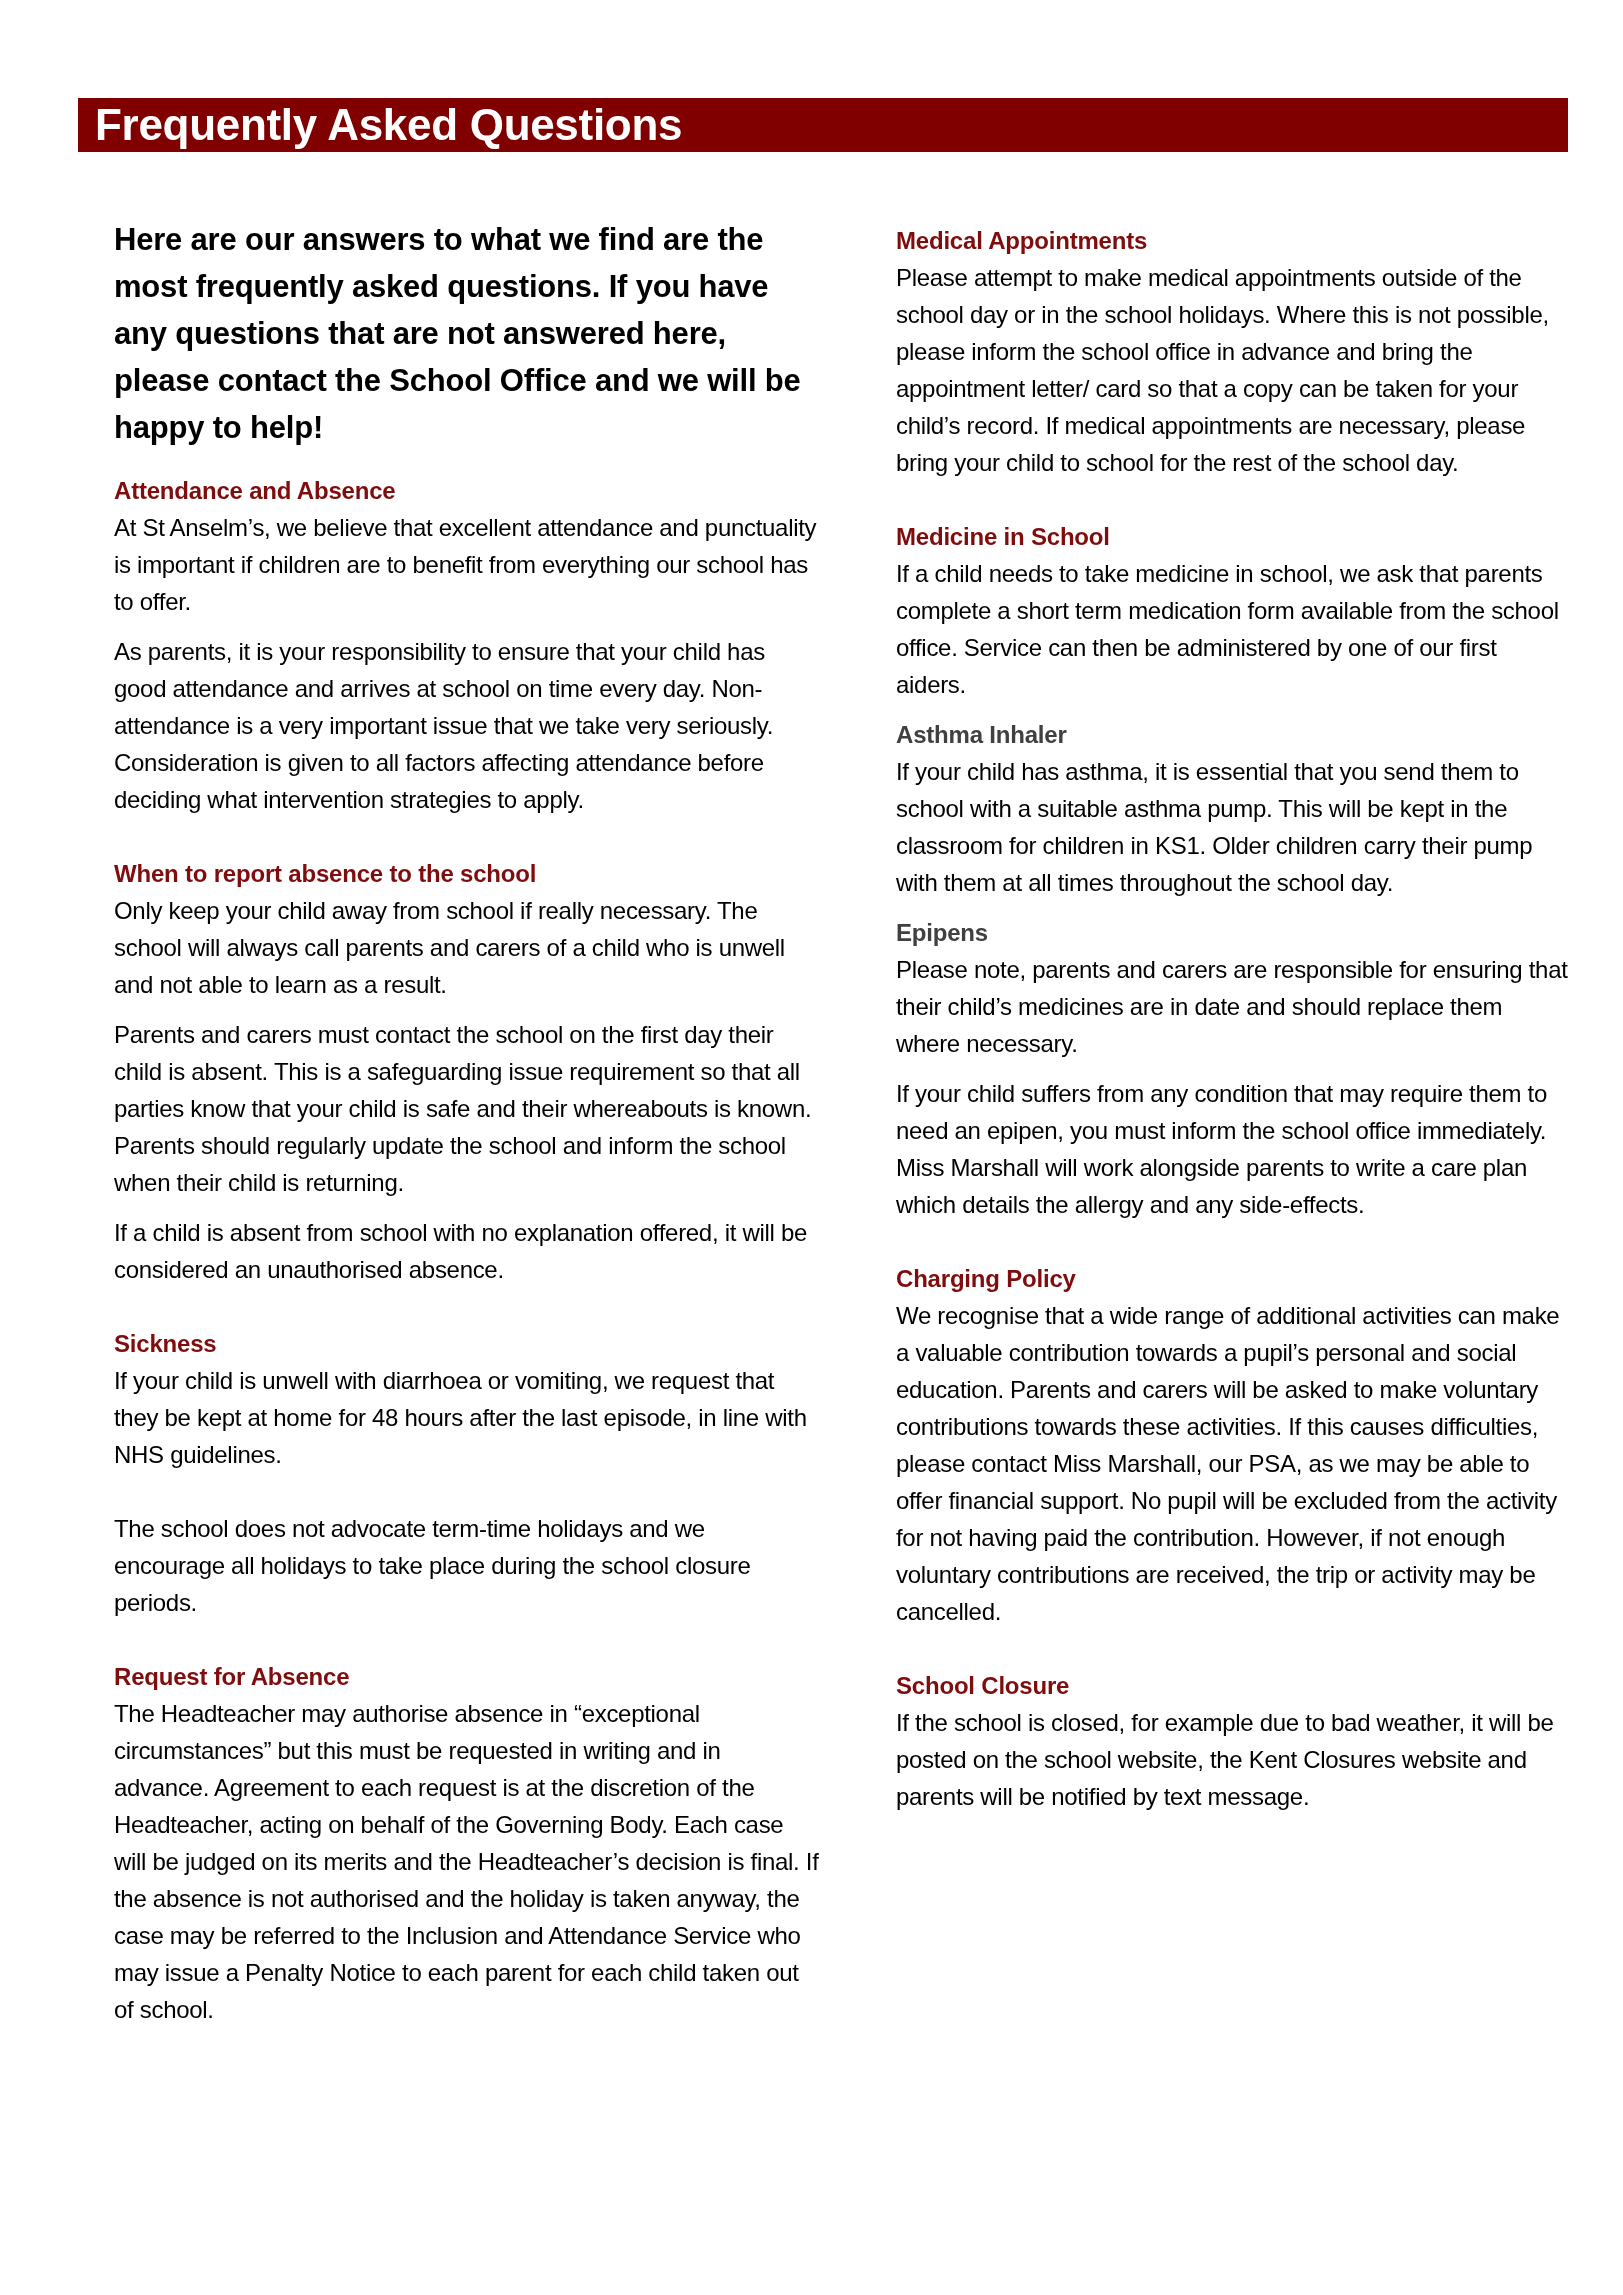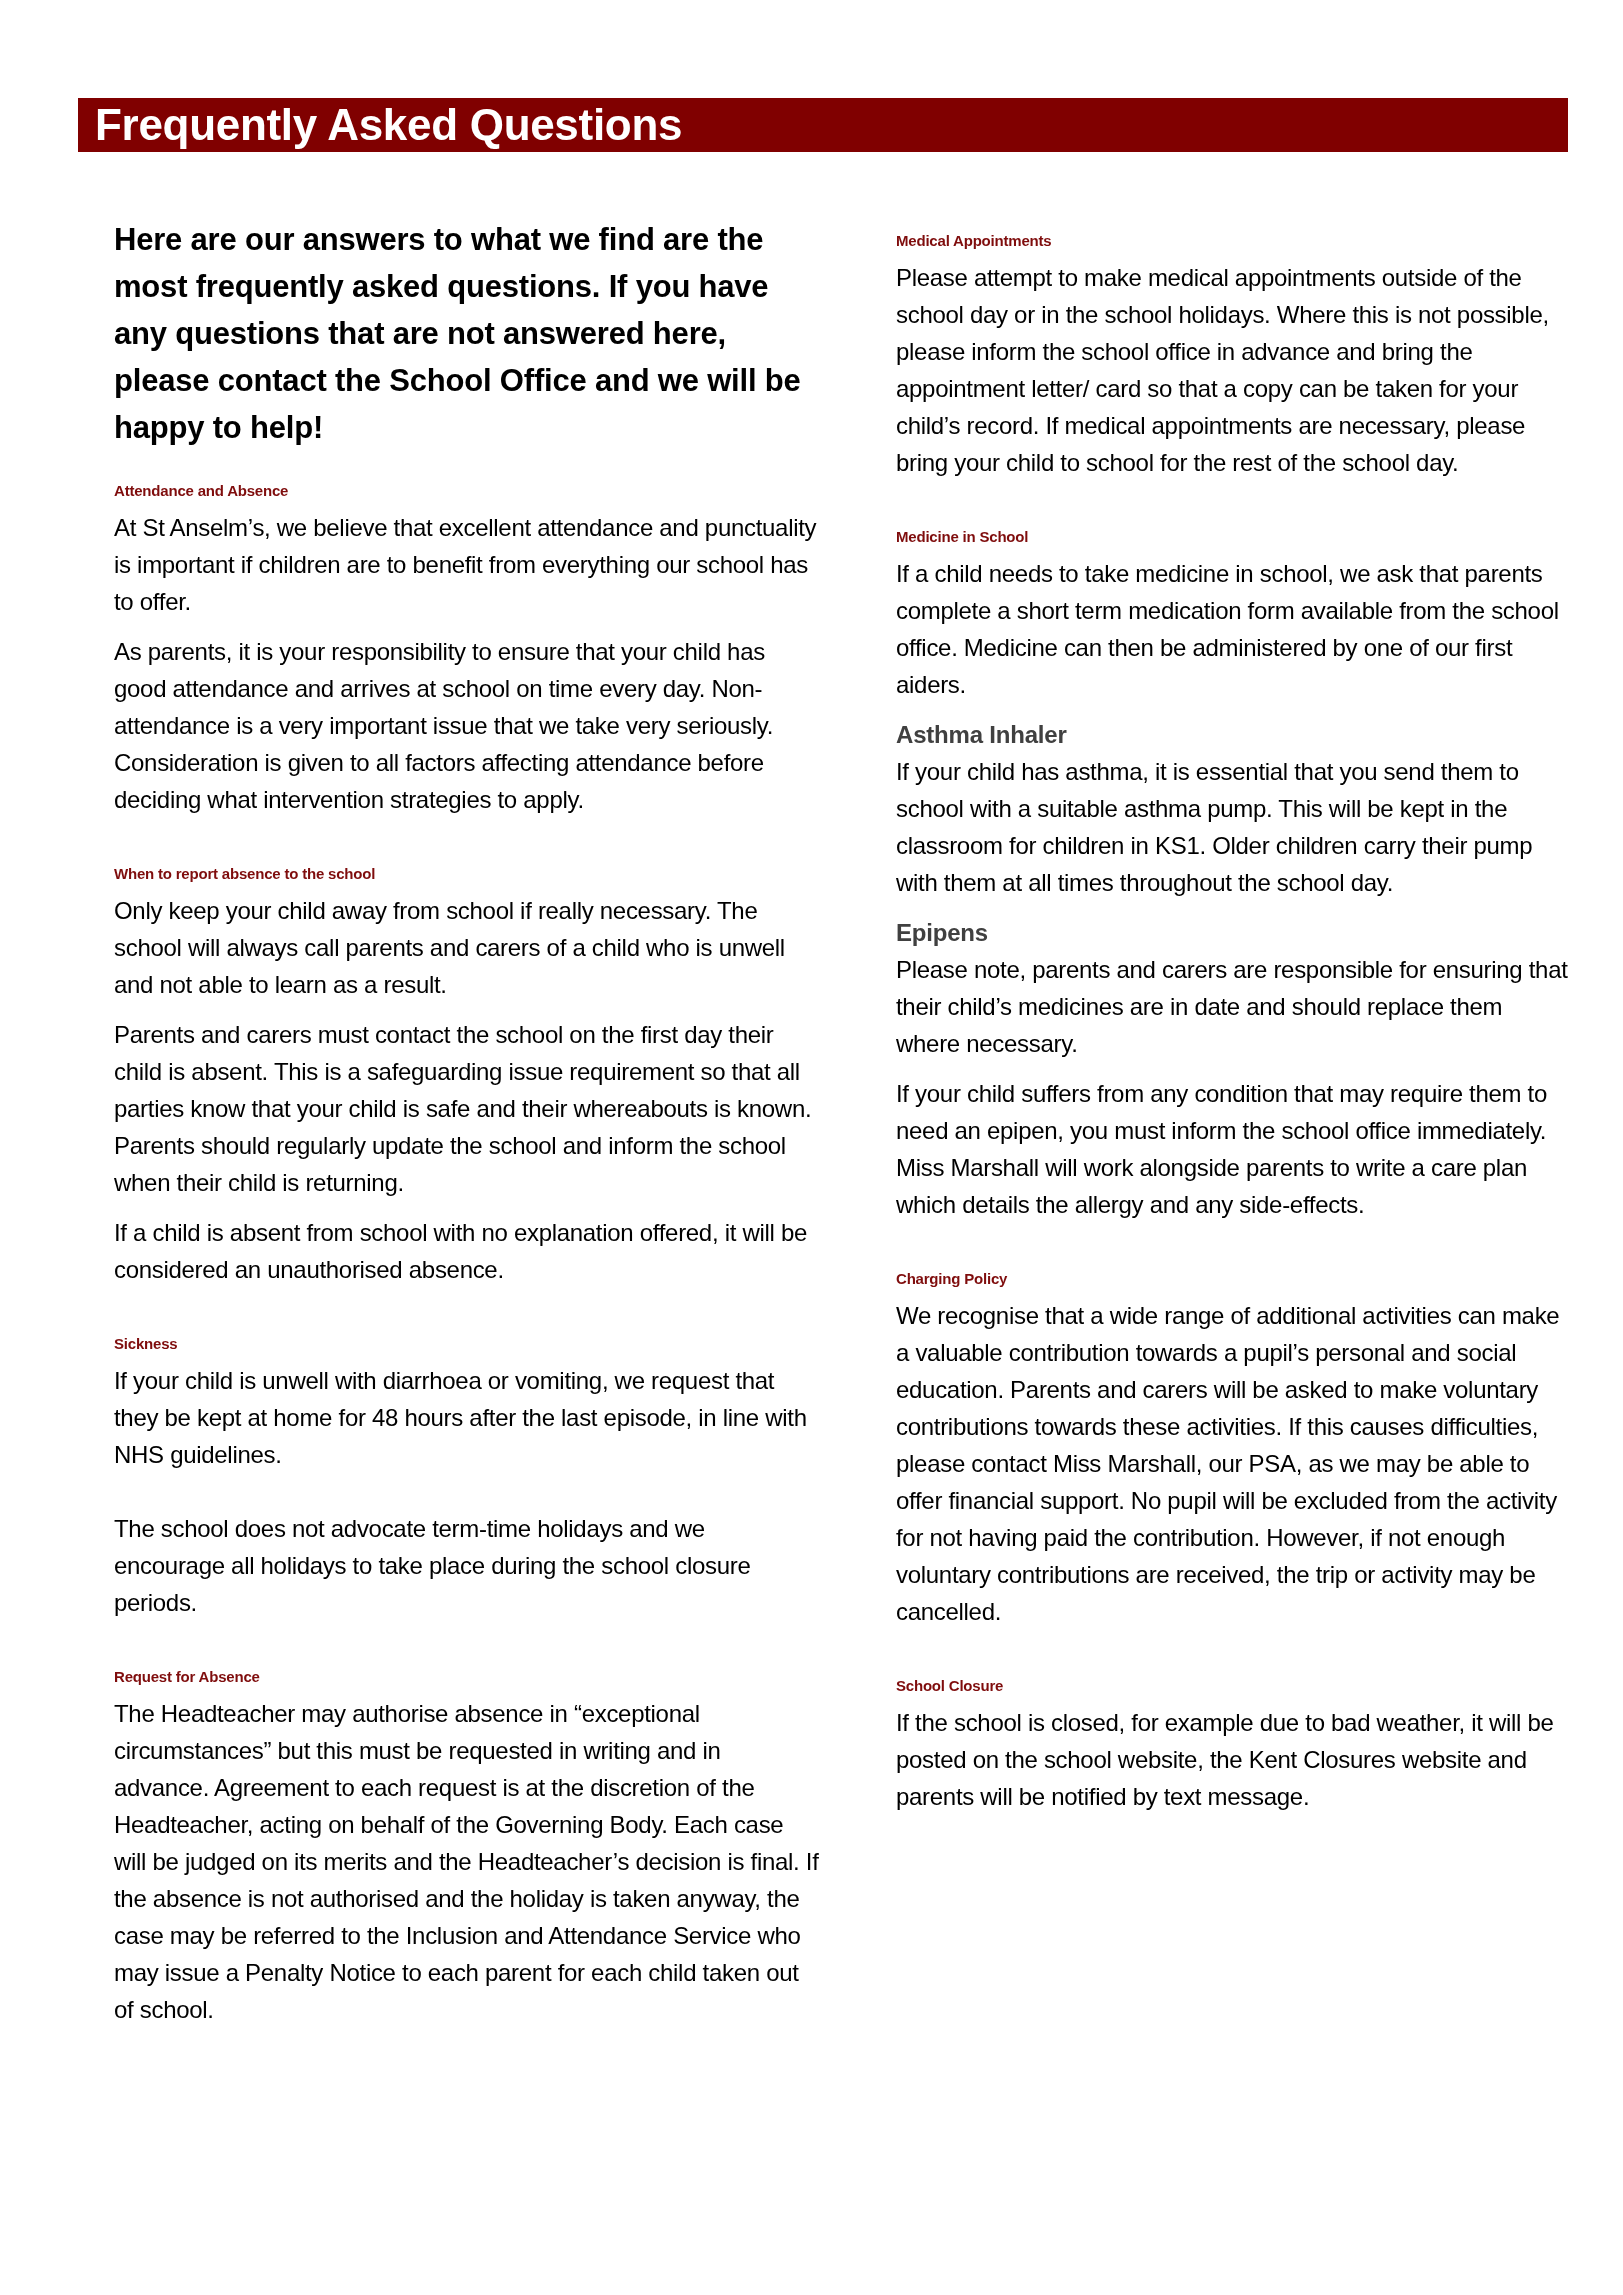--- a/index.html
+++ b/index.html
@@ -9,21 +9,21 @@
             background:#800000; }
   .banner-title { position:absolute; left:17px; top:5.2px; color:#ffffff;
                   font-family:"Liberation Sans", sans-serif; font-weight:bold;
                   font-size:44px; line-height:43px; letter-spacing:-0.3px; white-space:nowrap; }
   .col { position:absolute; }
   .col-left { left:114px; top:216px; width:707px; }
   .col-right { left:896px; top:222px; width:674px; }
   .lead { font-weight:bold; font-size:31px; line-height:47px; margin:0 0 21px 0;
           letter-spacing:-0.2px; }
   .section { margin:0 0 37px 0; }
-  .section-heading { font-weight:bold; font-size:15px; line-height:37px; color:#7f0d0d; margin:0;
+  .section-heading { font-weight:bold; font-size:24px; line-height:37px; color:#7f0d0d; margin:0;
                      letter-spacing:-0.2px; }
   .sub-heading { font-weight:bold; font-size:24px; line-height:37px; color:#404040; margin:0;
                  letter-spacing:-0.2px; }
   .para { font-size:24px; line-height:37px; margin:0 0 13px 0; letter-spacing:-0.3px; }
   .para:last-child { margin-bottom:0; }
   .sub { margin:11.8px 0 0 0; }
   .sub + .para { }
 </style>
 </head>
 <body>
@@ -64,21 +64,21 @@
 </div>
 
 <div class="col col-right">
   <div class="section">
     <h3 class="section-heading">Medical Appointments</h3>
     <p class="para">Please attempt to make medical appointments outside of the school day or in the school holidays. Where this is not possible, please inform the school office in advance and bring the appointment letter/ card so that a copy can be taken for your child’s record. If medical appointments are necessary, please bring your child to school for the rest of the school day.</p>
   </div>
 
   <div class="section">
     <h3 class="section-heading">Medicine in School</h3>
-    <p class="para">If a child needs to take medicine in school, we ask that parents complete a short term medication form available from the school office. Medicine can then be administered by one of our first aiders.</p>
+    <p class="para">If a child needs to take medicine in school, we ask that parents complete a short term medication form available from the school office. Service can then be administered by one of our first aiders.</p>
     <h4 class="sub-heading sub">Asthma Inhaler</h4>
     <p class="para">If your child has asthma, it is essential that you send them to school with a suitable asthma pump. This will be kept in the classroom for children in KS1. Older children carry their pump with them at all times throughout the school day.</p>
     <h4 class="sub-heading sub">Epipens</h4>
     <p class="para">Please note, parents and carers are responsible for ensuring that their child’s medicines are in date and should replace them where necessary.</p>
     <p class="para">If your child suffers from any condition that may require them to need an epipen, you must inform the school office immediately. Miss Marshall will work alongside parents to write a care plan which details the allergy and any side-effects.</p>
   </div>
 
   <div class="section">
     <h3 class="section-heading">Charging Policy</h3>
     <p class="para">We recognise that a wide range of additional activities can make a valuable contribution towards a pupil’s personal and social education. Parents and carers will be asked to make voluntary contributions towards these activities. If this causes difficulties, please contact Miss Marshall, our PSA, as we may be able to offer financial support. No pupil will be excluded from the activity for not having paid the contribution. However, if not enough voluntary contributions are received, the trip or activity may be cancelled.</p>

